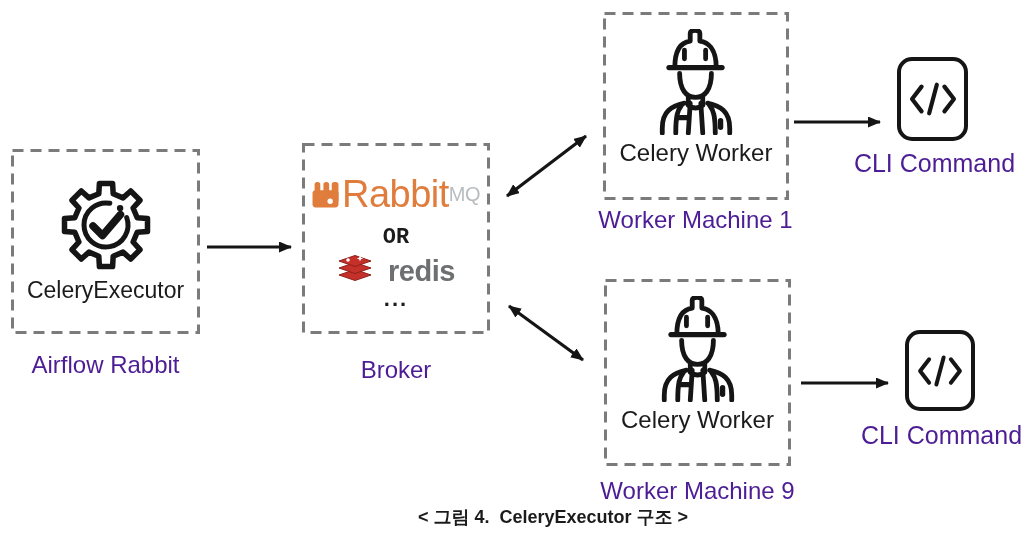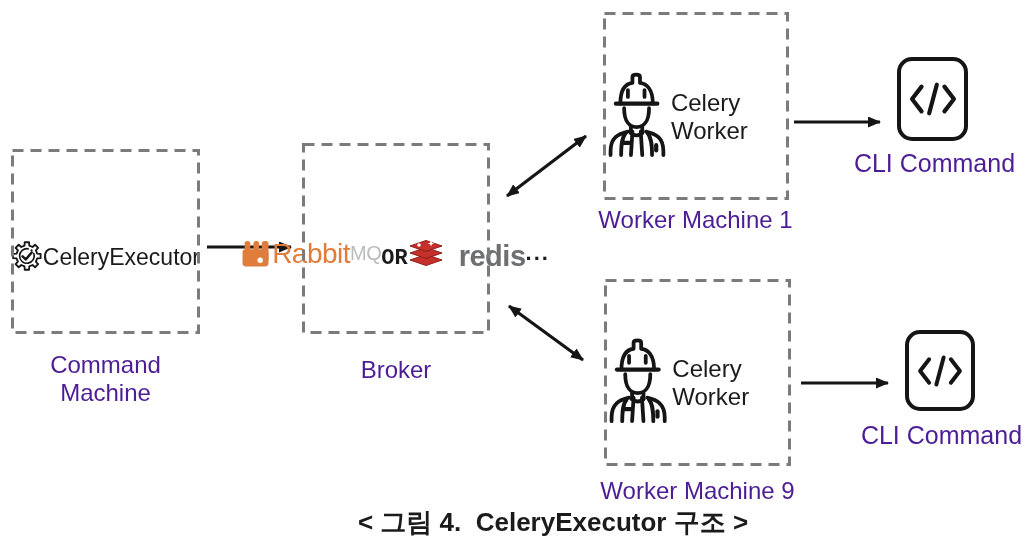--- a/index.html
+++ b/index.html
@@ -2,42 +2,41 @@
 <html><head>
 <meta charset="utf-8">
 <style>
   html,body { margin:0; padding:0; background:#ffffff; }
   .canvas {
     position:relative; width:1025px; height:544px; background:#ffffff;
     font-family:"Liberation Sans","DejaVu Sans",sans-serif; color:#1b1b1b; overflow:hidden;
   }
   svg.overlay { position:absolute; left:0; top:0; }
   .node {
-    position:absolute; display:flex; flex-direction:row; align-items:center;
+    position:absolute; display:flex; flex-direction:column; align-items:center;
     box-sizing:border-box;
-    justify-content:center;
   }
   .node .edge { position:absolute; left:0; top:0; }
   .box-title { font-size:23px; font-weight:500; color:#1b1b1b; }
   .machine-label {
     position:absolute; text-align:center; font-size:24px; font-weight:500; color:#4c1d95;
   }
   .cli-box {
     position:absolute; border:4px solid #151515; border-radius:15px; box-sizing:border-box;
     display:flex; align-items:center; justify-content:center; background:#fff;
   }
   .logo-row { display:flex; align-items:center; }
-  .rabbit-name { font-size:28px; font-weight:400; color:#e07d3c; letter-spacing:-0.5px; }
+  .rabbit-name { font-size:38px; font-weight:400; color:#e07d3c; letter-spacing:-0.5px; }
   .mq-suffix  { font-size:20px; font-weight:400; color:#b9bdbf; letter-spacing:-0.5px; }
   .or-text    { font-size:22px; font-weight:600; color:#1b1b1b; }
   .redis-name { font-size:29px; font-weight:700; color:#6d6f71; letter-spacing:-0.5px; margin-left:15px; }
   .more-text  { font-size:22px; font-weight:700; color:#1b1b1b; letter-spacing:2px; }
   .caption {
     position:absolute; left:253px; top:505px; width:600px; text-align:center;
-    font-size:26px; font-weight:600; color:#1b1b1b; white-space:pre;
+    font-size:18px; font-weight:600; color:#1b1b1b; white-space:pre;
   }
 </style>
 </head>
 <body>
 
 <div class="canvas">
 
   <svg class="overlay" width="1025" height="544">
     <defs>
       <marker id="ah" markerUnits="userSpaceOnUse" markerWidth="14" markerHeight="12" refX="12" refY="5.5" orient="auto-start-reverse">
@@ -60,21 +59,21 @@
     <svg width="96" height="96" viewBox="0 0 96 96">
       <g fill="none" stroke="#151515" stroke-linejoin="round" stroke-linecap="round">
         <path stroke-width="5.5" d="M41.4,6.5 L54.6,6.5 L55.2,16.8 L65,20.9 L72.7,14 L82,23.3 L75.1,31 L79.2,40.8 L89.5,41.4 L89.5,54.6 L79.2,55.2 L75.1,65 L82,72.7 L72.7,82 L65,75.1 L55.2,79.2 L54.6,89.5 L41.4,89.5 L40.8,79.2 L31,75.1 L23.3,82 L14,72.7 L20.9,65 L16.8,55.2 L6.5,54.6 L6.5,41.4 L16.8,40.8 L20.9,31 L14,23.3 L23.3,14 L31,20.9 L40.8,16.8 Z"></path>
         <path stroke-width="5" d="M68.7,40.5 A22,22 0 1 1 51.8,26.3"></path>
         <path stroke-width="7.5" d="M35,49 L44.5,58.5 L62.5,37.5"></path>
       </g>
       <circle cx="62.1" cy="31.1" r="3.2" fill="#151515"></circle>
     </svg>
     <div class="box-title" style="margin-top:4px;">CeleryExecutor</div>
   </div>
-  <div class="machine-label" style="left:11px; top:351px; width:189px;">Command Machine</div>
+  <div class="machine-label" style="left:11px; top:351px; width:189px;">Airflow Rabbit</div>
 
   <div class="node" style="left:302px; top:143px; width:188px; height:191px; padding-top:30px;">
     <svg class="edge" width="188" height="191">
       <rect x="1.5" y="1.5" width="185" height="188" fill="none" stroke="#7b7b7b" stroke-width="3" stroke-dasharray="11 7"></rect>
     </svg>
     <div class="logo-row">
       <svg width="27" height="27" viewBox="0 0 26 26" style="margin-right:3px;">
         <g fill="#e07d3c">
           <rect x="0.5" y="9" width="25" height="16.5" rx="3"></rect>
           <rect x="2.5" y="1" width="5.5" height="12" rx="2.5"></rect>

